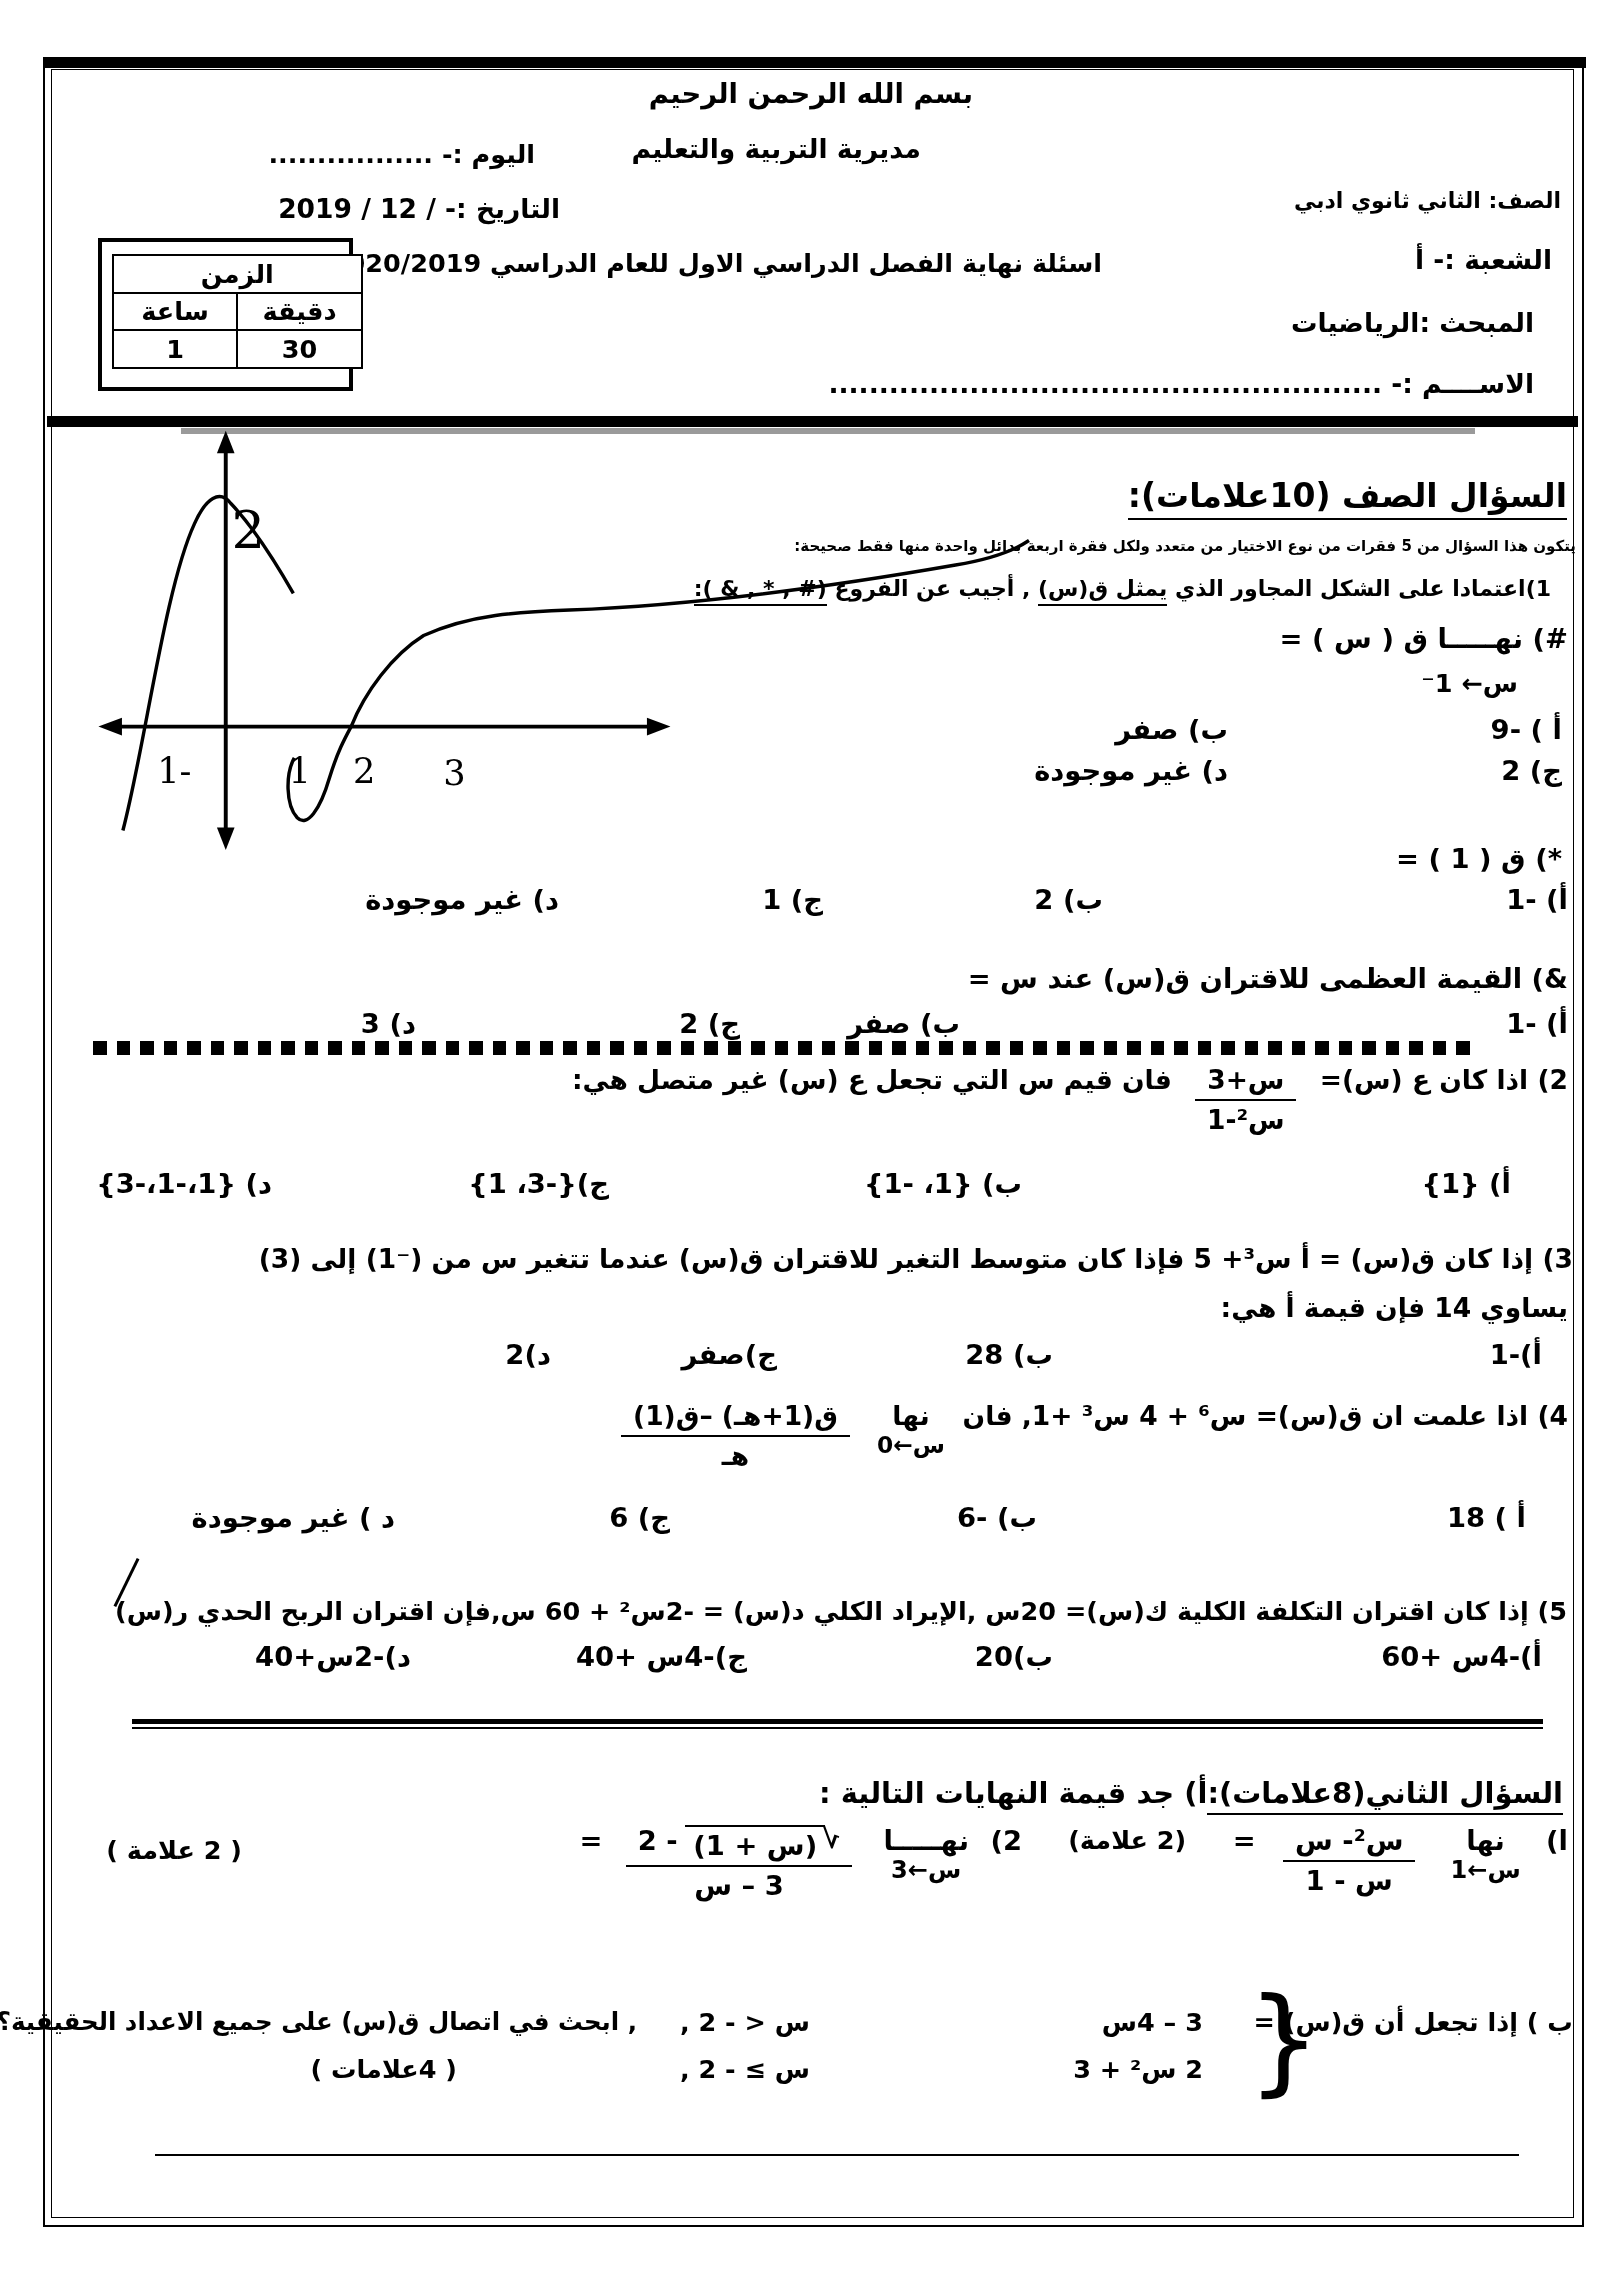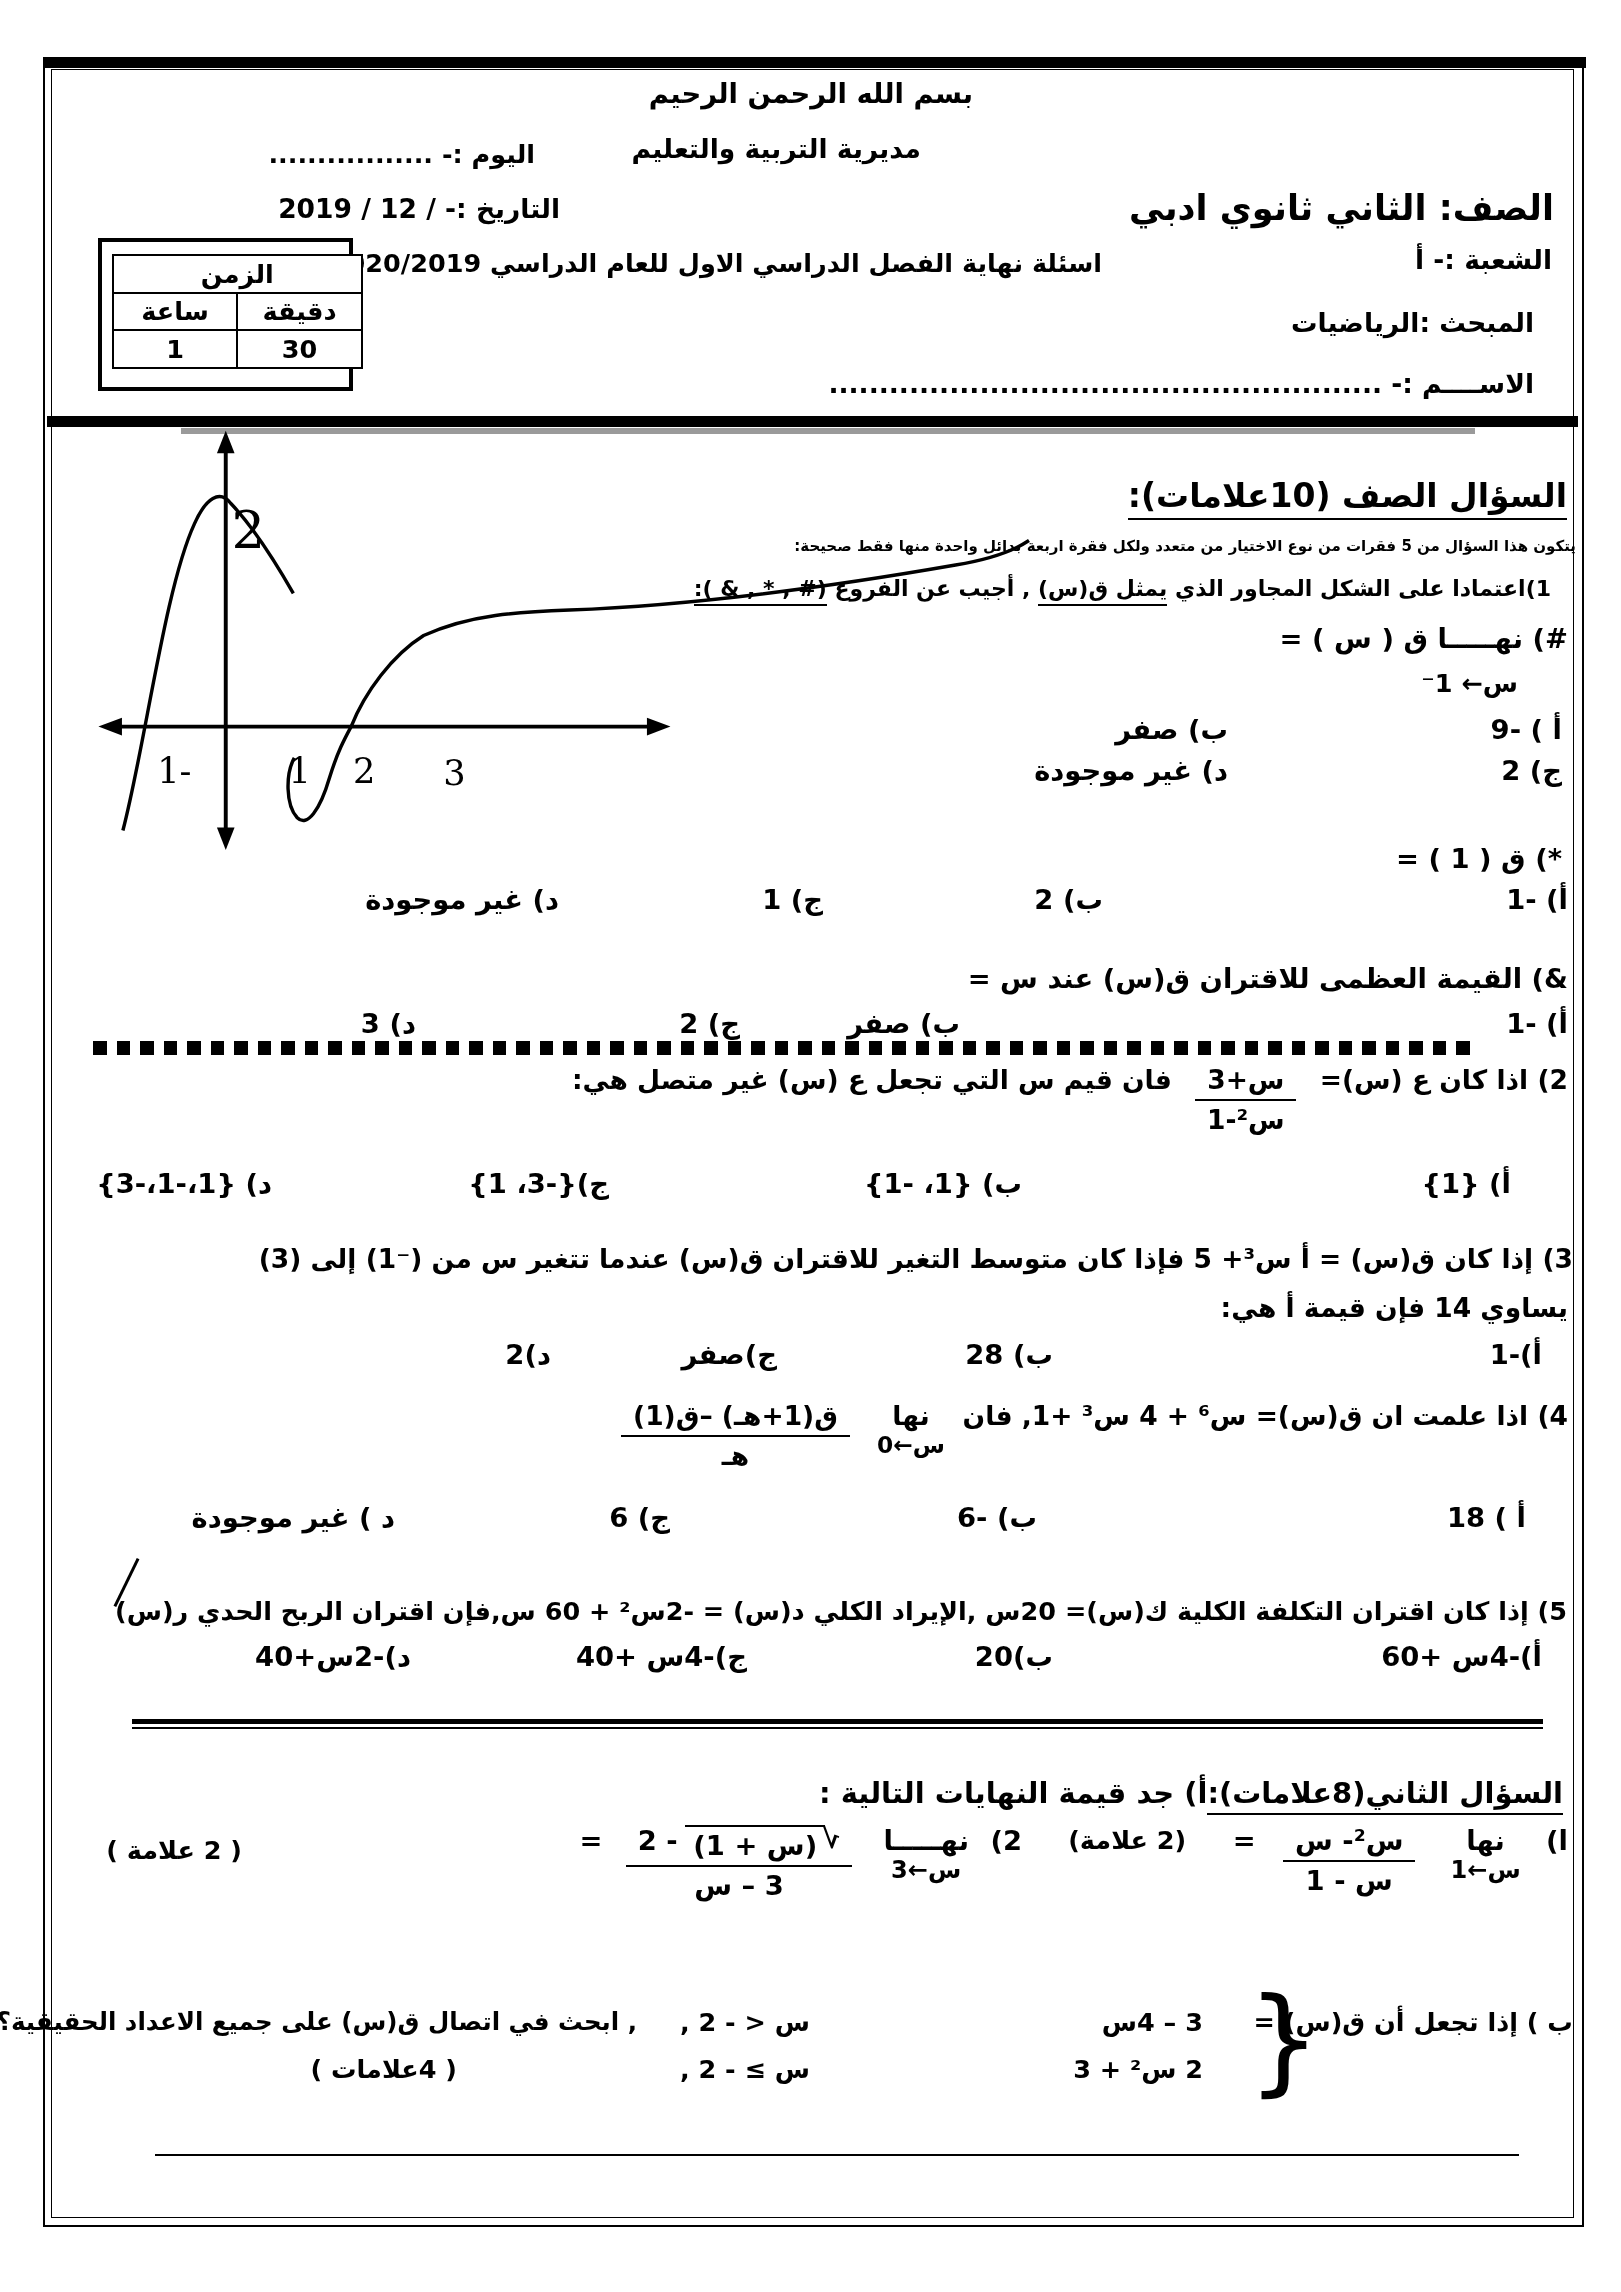--- a/index.html
+++ b/index.html
@@ -29,21 +29,21 @@
 
 <div class="abs" style="left:43px;top:57px;width:1537px;height:2166px;border:2.9px solid #000"></div>
 <div class="abs" style="left:51px;top:69px;width:1521px;height:2147px;border:1px solid #000"></div>
 <div class="abs bar" style="left:43px;top:57px;width:1543px;height:10.8px"></div>
 
 <div class="abs rtl" style="left:517px;top:78px;width:588px;text-align:center;font-size:27.4px">بسم الله الرحمن الرحيم</div>
 
 <div class="abs rtl" style="right:700px;top:133px;font-size:26.5px">مديرية التربية والتعليم</div>
 <div class="abs rtl" style="right:1086px;top:139px;font-size:25.5px">اليوم :- .................</div>
 
-<div class="abs rtl" style="right:67px;top:188px;font-size:35px">الصف: الثاني ثانوي ادبي</div>
+<div class="abs rtl" style="right:60px;top:188px;font-size:22px">الصف: الثاني ثانوي ادبي</div>
 <div class="abs rtl" style="right:1061px;top:193px;font-size:26.5px">التاريخ :-    / 12  / 2019</div>
 
 <div class="abs rtl" style="right:69px;top:244px;font-size:26.5px">الشعبة :- أ</div>
 <div class="abs rtl" style="right:519px;top:248px;font-size:25.5px">اسئلة نهاية الفصل الدراسي الاول  للعام الدراسي 2020/2019م</div>
 
 <div class="abs rtl" style="right:87px;top:307px;font-size:26.5px">المبحث :الرياضيات</div>
 <div class="abs rtl" style="right:87px;top:368px;font-size:26.5px">الاســــم :- .......................................................</div>
 
 <div class="abs" style="left:98px;top:238px;width:247px;height:145px;border:4.9px solid #000">
   <table class="time" dir="rtl" style="position:absolute;left:9.8px;top:11.8px;width:251px">

